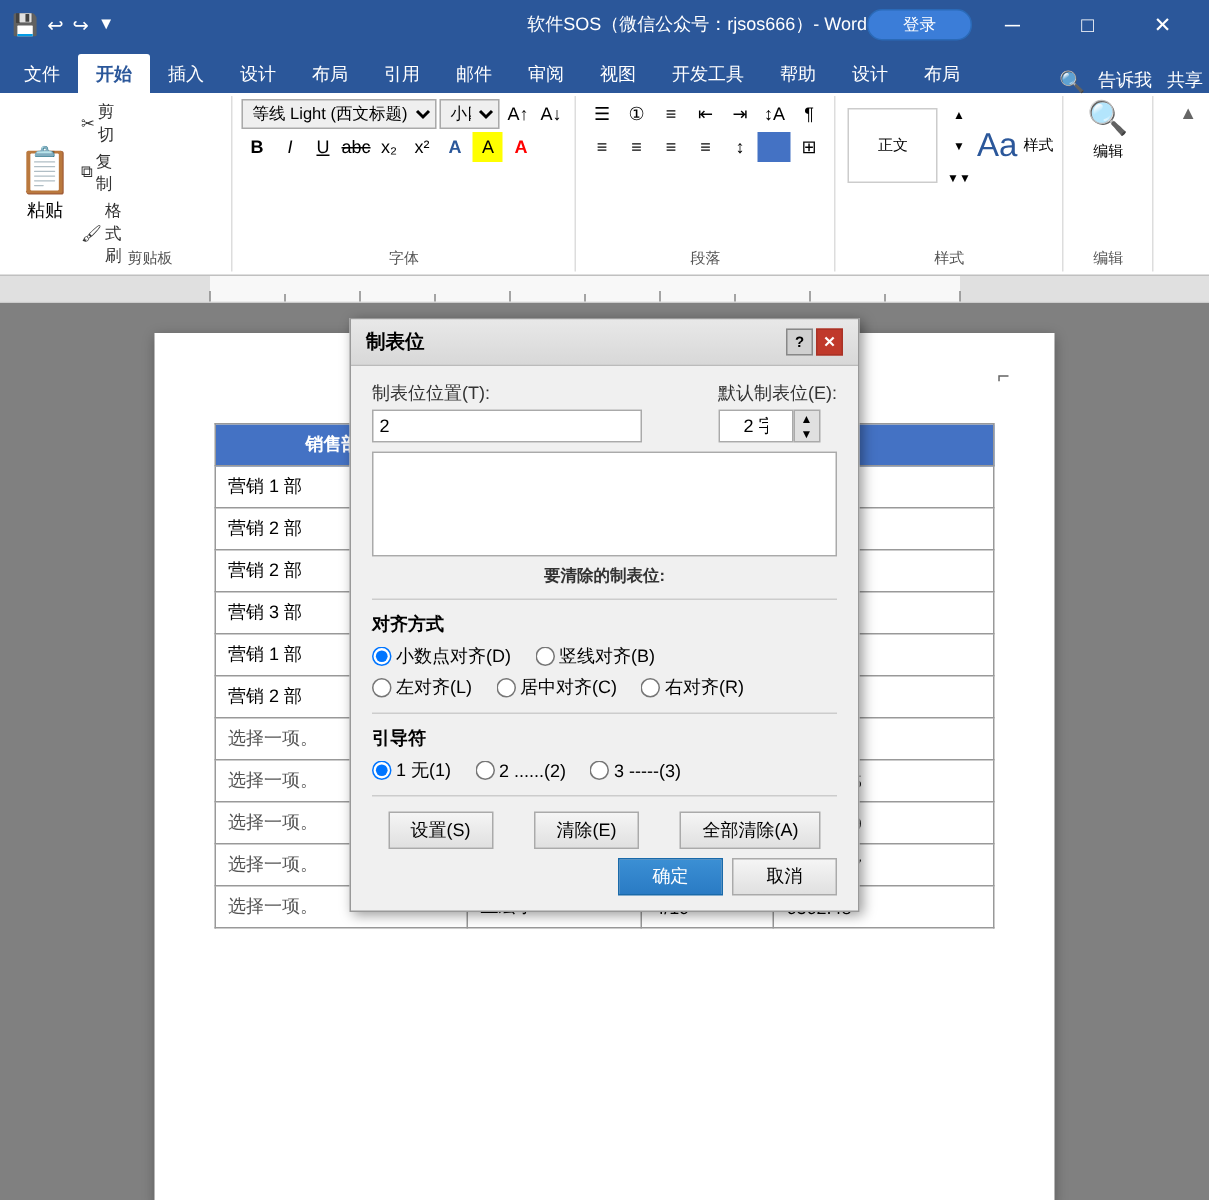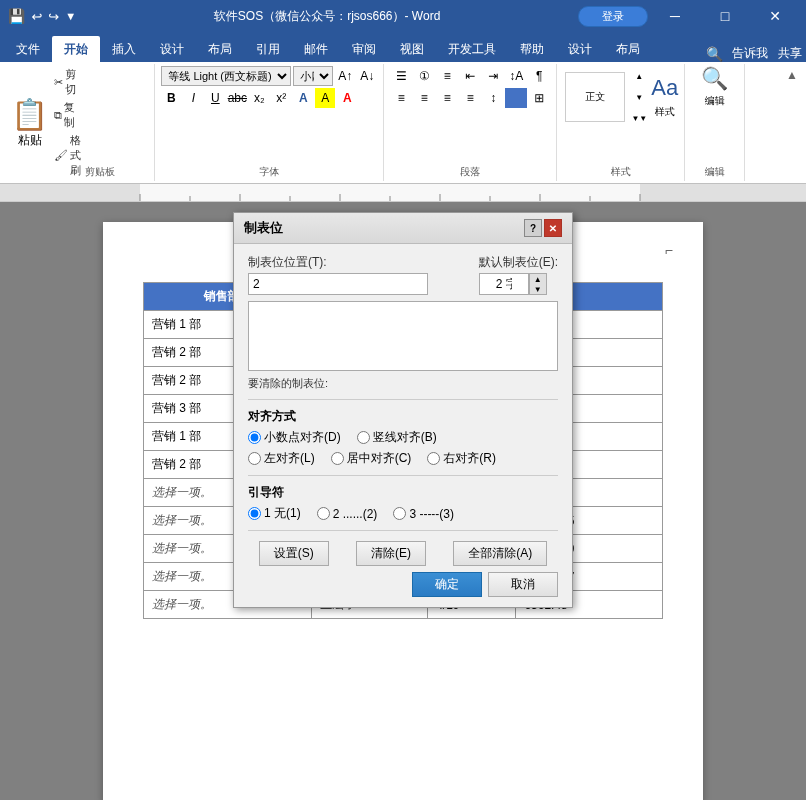--- a/index.html
+++ b/index.html
@@ -10,21 +10,21 @@
       background: #2b579a;
       color: white;
       height: 32px;
       display: flex;
       align-items: center;
       justify-content: space-between;
       padding: 0 8px;
       font-size: 12px;
     }
     .title-bar-left { display: flex; align-items: center; gap: 6px; }
-    .title-bar-center { flex: 1; text-align: center; font-size: 12px; }
+    .title-bar-center { flex: 1; text-align: right; font-size: 12px; }
     .title-bar-right { display: flex; align-items: center; gap: 4px; }
     .win-btn { width: 46px; height: 32px; display: flex; align-items: center; justify-content: center; cursor: pointer; color: white; font-size: 14px; }
 
     
     .ribbon { background: #2b579a; }
     .ribbon-tabs { display: flex; background: #2b579a; padding: 0 4px; height: 30px; align-items: flex-end; }
     .ribbon-tab {
       padding: 4px 12px; cursor: pointer; color: white; font-size: 12px;
       border-radius: 2px 2px 0 0; height: 26px; display: flex; align-items: center;
     }
@@ -56,21 +56,21 @@
     .style-btn { width: 60px; height: 50px; border: 1px solid #ccc; cursor: pointer; background: white; display: flex; align-items: center; justify-content: center; font-size: 11px; margin: 2px; }
 
     
     .doc-area { background: #808080; height: calc(800px - 32px - 30px - 92px - 24px); display: flex; justify-content: center; padding: 20px; overflow: auto; position: relative; }
     .doc-page { background: white; width: 600px; min-height: 500px; padding: 40px; box-shadow: 0 2px 8px rgba(0,0,0,0.3); position: relative; }
 
     
     .doc-table { border-collapse: collapse; width: 100%; margin-top: 10px; }
     .doc-table td { border: 1px solid #999; padding: 4px 8px; font-size: 12px; height: 28px; }
     .doc-table .header-cell { background: #4472c4; color: white; font-weight: bold; text-align: center; }
-    .doc-table .select-cell { color: #555; font-style: italic; }
+    .doc-table .select-cell { color: #555; }
 
     
     .dialog-overlay { position: absolute; top: 0; left: 0; right: 0; bottom: 0; display: flex; align-items: flex-start; justify-content: center; padding-top: 30px; }
     .dialog { background: #f0f0f0; border: 1px solid #999; box-shadow: 2px 2px 8px rgba(0,0,0,0.4); width: 340px; font-size: 12px; }
     .dialog-title { background: linear-gradient(to bottom, #e8e8e8, #d8d8d8); padding: 6px 10px; display: flex; justify-content: space-between; align-items: center; border-bottom: 1px solid #bbb; font-size: 13px; font-weight: bold; }
     .dialog-title-btns { display: flex; gap: 2px; }
     .dialog-title-btn { width: 18px; height: 18px; border: 1px solid #888; background: #d0d0d0; cursor: pointer; display: flex; align-items: center; justify-content: center; font-size: 10px; }
     .dialog-title-btn.close-btn { background: #c0392b; color: white; border-color: #a93226; }
     .dialog-body { padding: 10px 14px; }
     .dialog-label { color: #333; white-space: nowrap; }
@@ -202,21 +202,21 @@
     </div>
 
     <div class="ribbon-group">
       <div style="display:flex;gap:2px;align-items:center;">
         <div class="style-btn" style="font-size:10px;">正文</div>
         <div style="display:flex;flex-direction:column;gap:1px;">
           <div class="font-btn" style="font-size:8px;">▲</div>
           <div class="font-btn" style="font-size:8px;">▼</div>
           <div class="font-btn" style="font-size:8px;">▼▼</div>
         </div>
-        <div style="display:flex;flex-direction:column;align-items:center;gap:4px;cursor:pointer;">
+        <div style="display:flex;flex-direction:row;align-items:center;gap:4px;cursor:pointer;">
           <div style="font-size:22px;color:#2b579a;">Aа</div>
           <div style="font-size:10px;">样式</div>
         </div>
       </div>
       <div class="ribbon-group-label">样式</div>
     </div>
 
     <div class="ribbon-group">
       <div style="display:flex;flex-direction:column;align-items:center;gap:2px;cursor:pointer;">
         <div style="font-size:22px;color:#2b579a;">🔍</div>
@@ -364,21 +364,21 @@
                   <button class="spin-down">▼</button>
                 </div>
               </div>
             </div>
           </div>
 
           
           <textarea class="dialog-textarea" style="margin-top: 2px;"></textarea>
 
           
-          <div style="text-align:left;font-size:11px;color:#333;margin-top:-6px;margin-bottom:6px;">要清除的制表位:</div>
+          <div style="text-align:center;font-size:11px;color:#333;margin-top:-6px;margin-bottom:6px;font-weight:bold;">要清除的制表位:</div>
 
           <hr class="dialog-separator">
 
           
           <div class="dialog-section-title">对齐方式</div>
           <div class="dialog-radio-row">
             <label class="dialog-radio-item">
               <input type="radio" name="align" checked="" style=""> 
                 <span>小数点对齐(D)</span>
             </label>

